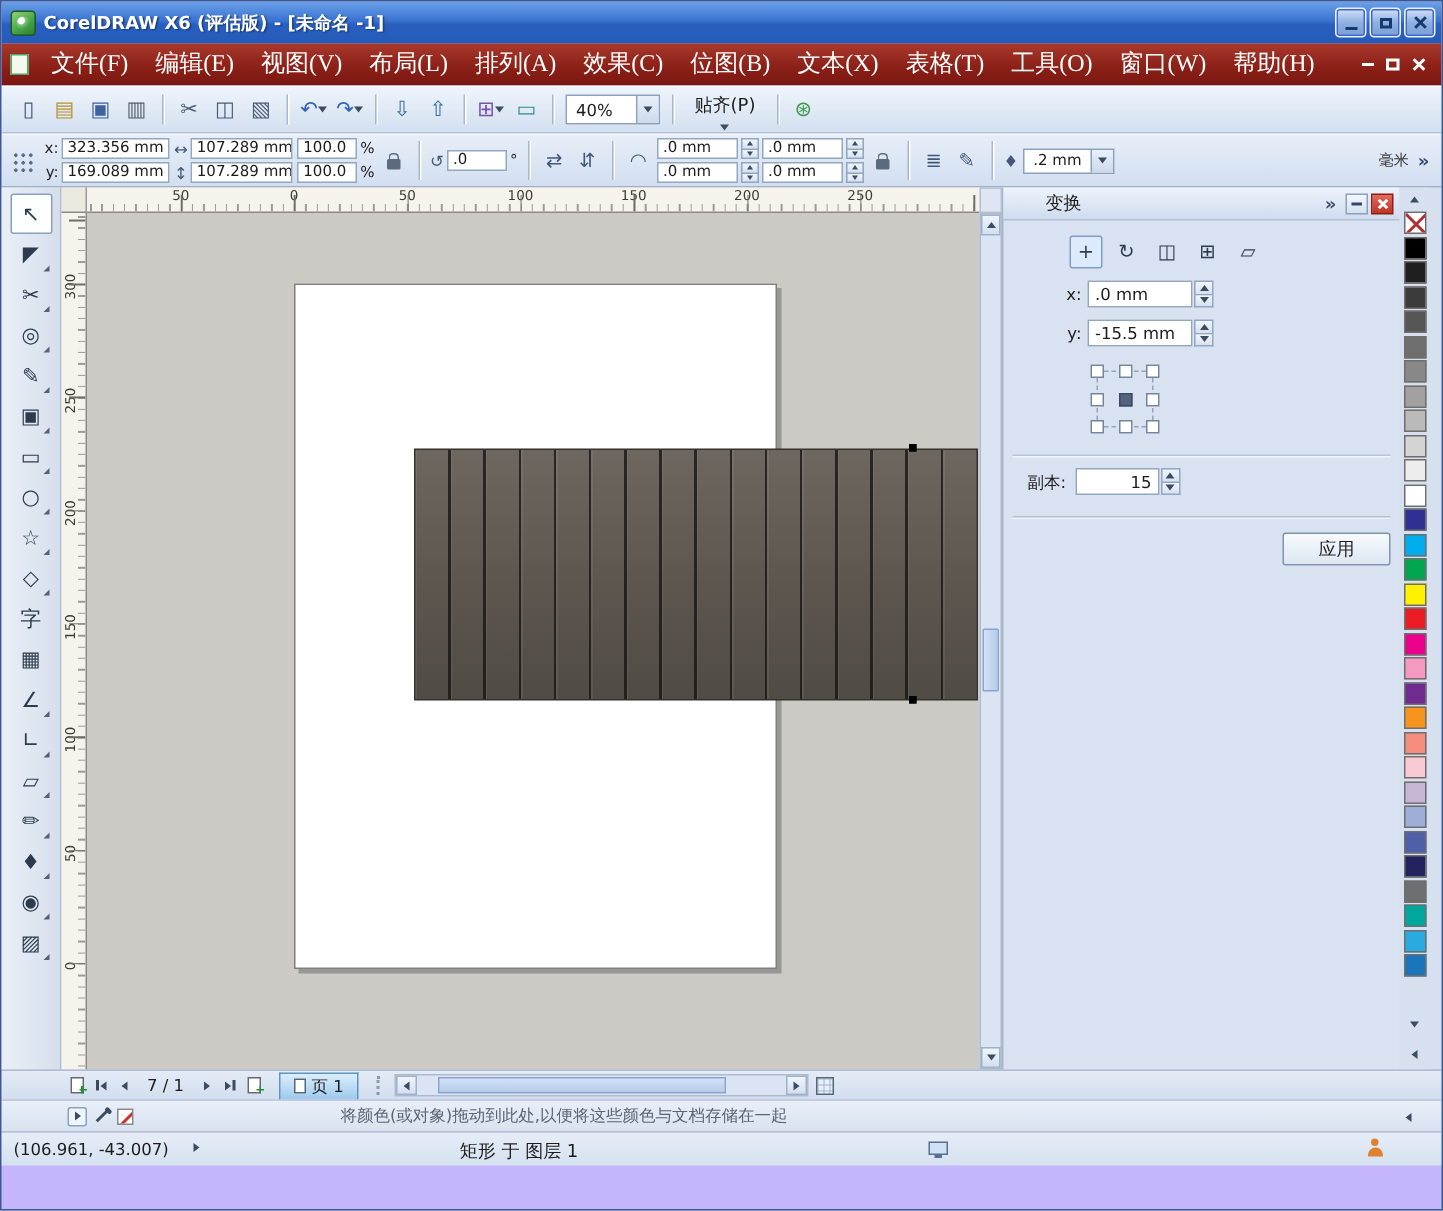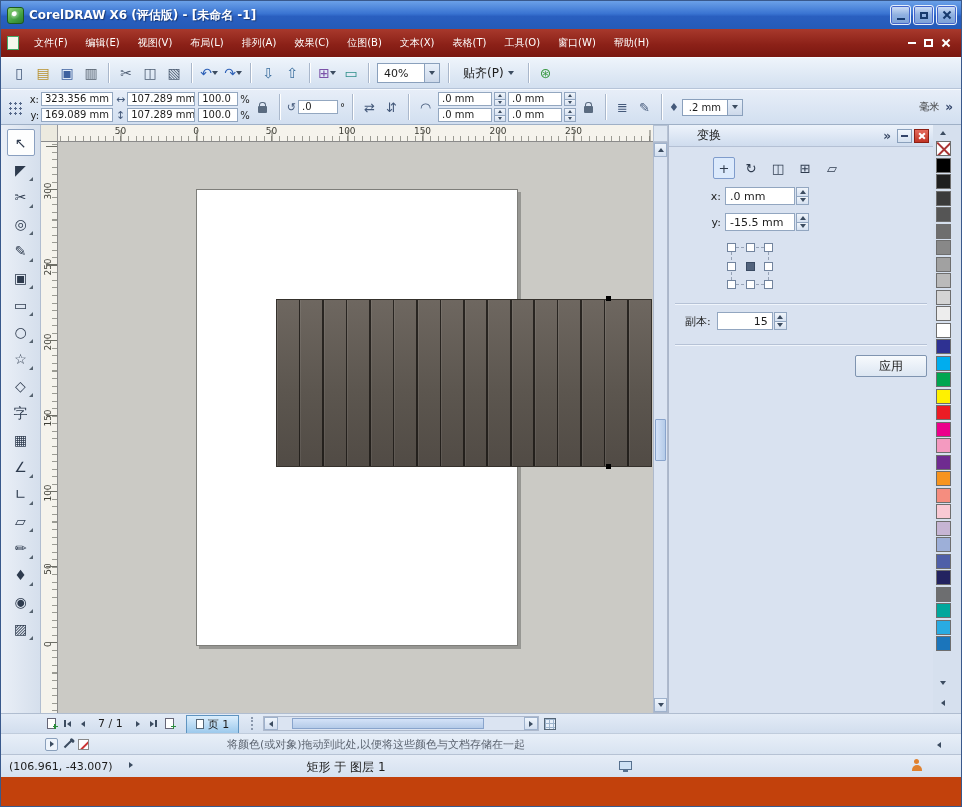--- a/index.html
+++ b/index.html
@@ -1,18 +1,18 @@
 <!DOCTYPE html>
 <html><head>
 <meta charset="utf-8">
 <style>
   * { margin:0; padding:0; box-sizing:border-box; }
   html,body { width:962px; height:807px; }
   body { font-family:"DejaVu Sans","Liberation Sans",sans-serif; font-size:12px; color:#1c1c1c; }
-  .window { position:relative; width:962px; height:807px; background:#c2410c; border:1px solid #39598c; overflow:hidden; }
+  .window { position:relative; width:962px; height:807px; background:#c4b5fd; border:1px solid #39598c; overflow:hidden; }
 
   
   .titlebar { position:absolute; top:0; left:0; right:0; height:28px;
     background:linear-gradient(180deg,#6ba1e8 0%,#3a74d2 45%,#2a5fc0 55%,#245bb8 100%);
     display:flex; align-items:center; padding:0 4px; }
   .app-icon { width:17px; height:17px; border-radius:3px; margin:0 5px 0 2px;
     background:linear-gradient(145deg,#8fd377 0%,#44a244 60%,#2e7e2e 100%); border:1px solid #1d5a1d; position:relative; }
   .app-icon::after { content:""; position:absolute; left:3px; top:3px; width:9px; height:9px; border-radius:50%;
     background:radial-gradient(circle at 35% 30%, #ffffff 0 2px, rgba(255,255,255,.25) 3px, transparent 6px); }
   .title-text { color:#fff; font-weight:bold; text-shadow:1px 1px 1px #1a3a75; flex:1; white-space:nowrap; overflow:hidden; }
@@ -25,21 +25,21 @@
   .g-close { position:relative; width:10px; height:10px; }
   .g-close::before,.g-close::after { content:""; position:absolute; left:4px; top:0; width:2px; height:10px; background:#173a6e; }
   .g-close::before { transform:rotate(45deg); } .g-close::after { transform:rotate(-45deg); }
 
   
   .menubar { position:absolute; top:28px; left:0; right:0; height:28px;
     background:linear-gradient(180deg,#a8392c 0%,#8c2118 55%,#7a1710 100%);
     display:flex; align-items:center; padding:0 4px; color:#fff; }
   .doc-icon { width:12px; height:14px; background:#f5f8ec; border:1px solid #4a6; margin:0 6px 0 2px; }
   .menu-items { display:flex; flex:1; }
-  .menu-item { padding:0 9px; height:22px; line-height:22px; font-size:10px; white-space:nowrap; }
+  .menu-item { padding:0 9px; height:22px; line-height:22px; font-size:16px; white-space:nowrap;font-family:Liberation Serif, serif; }
   .mb-ctrl { display:flex; gap:8px; margin-right:6px; align-items:center; }
   .mb-ctrl .g-min,.mb-ctrl .g-rest { border-color:#fff; background:#fff; }
   .mb-ctrl .g-rest { background:transparent; width:9px; height:8px; border:2px solid #fff; }
   .mb-ctrl .g-close::before,.mb-ctrl .g-close::after { background:#fff; }
 
   
   .toolbar { position:absolute; top:56px; left:0; right:0; height:32px;
     background:linear-gradient(#eef4fb,#d3e0f0); border-bottom:1px solid #b6c4d8; border-top:1px solid #f8fbff;
     display:flex; align-items:center; padding-left:6px; }
   .tbtn { height:24px; min-width:24px; display:flex; align-items:center; justify-content:center; border-radius:2px; padding:0 2px; }
@@ -47,21 +47,21 @@
   .tsep { width:1px; height:20px; background:#a9b7cb; margin:0 5px; box-shadow:1px 0 0 #fff; }
   .tri { width:0; height:0; display:inline-block; }
   .tri-up   { border-left:3px solid transparent; border-right:3px solid transparent; border-bottom:4px solid #3c4c60; }
   .tri-down { border-left:3px solid transparent; border-right:3px solid transparent; border-top:4px solid #3c4c60; }
   .tri-left { border-top:3px solid transparent; border-bottom:3px solid transparent; border-right:4px solid #3c4c60; }
   .tri-right{ border-top:3px solid transparent; border-bottom:3px solid transparent; border-left:4px solid #3c4c60; }
   .combo { display:flex; align-items:center; border:1px solid #8aa0bc; background:#fff; height:20px; margin:0 3px; }
   .combo .val { padding:0 6px; font-size:11px; min-width:46px; }
   .combo .dbtn { width:15px; align-self:stretch; background:linear-gradient(#e8f0fa,#cdd9ea); border-left:1px solid #8aa0bc;
     display:flex; align-items:center; justify-content:center; }
-  .snapbtn { display:flex; align-items:center; gap:4px; height:22px; padding:0 7px; margin:0 2px; border-radius:2px; font-size:12px; }
+  .snapbtn { display:flex; align-items:center; gap:4px; height:22px; padding:0 7px; margin:0 2px; border-radius:2px; font-size:12px;flex-direction:column; }
 
   
   .propbar { position:absolute; top:88px; left:0; right:0; height:36px;
     background:linear-gradient(#e7eef8,#d2dff0); border-bottom:1px solid #9fb0c6; border-top:1px solid #f6faff;
     display:flex; align-items:center; padding:0 6px; gap:3px; font-size:10px; }
   .ic-grid { width:15px; height:15px; margin-right:4px;
     background-image:radial-gradient(#55688a 1px,transparent 1.2px); background-size:5px 5px; background-position:1px 1px; }
   .pcol { display:flex; flex-direction:column; gap:2px; }
   .prow { display:flex; align-items:center; gap:2px; }
   .plab { width:10px; text-align:right; }

